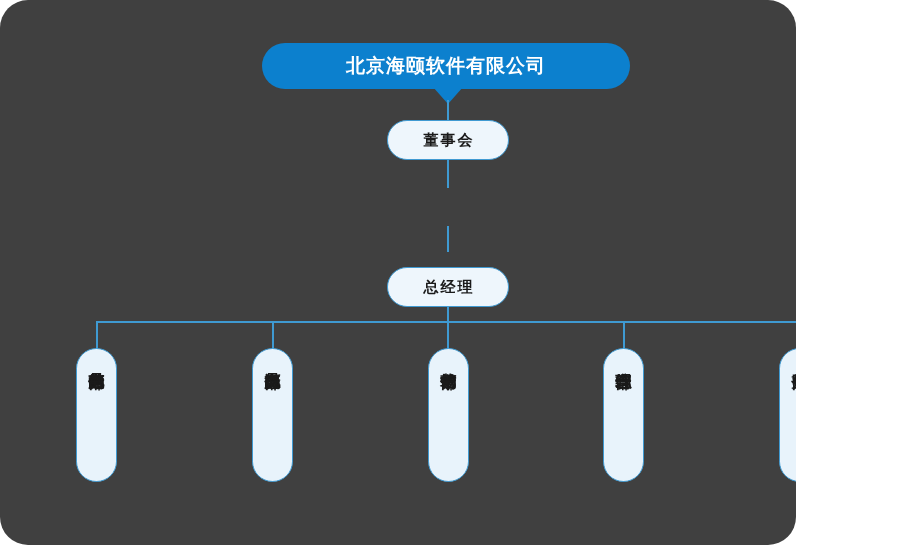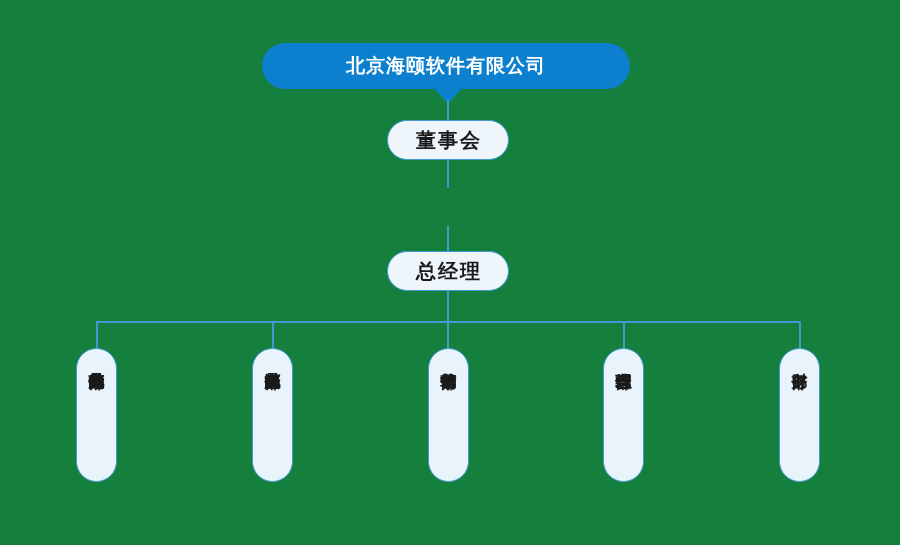--- a/index.html
+++ b/index.html
@@ -7,23 +7,24 @@
     --line:#3f9ad2;
     --node-fill:#eef6fc;
     --dept-fill:#e8f3fb;
     --node-text:#1a1a1a;
   }
   *{margin:0;padding:0;box-sizing:border-box;}
   html,body{background:#ffffff;}
   body{font-family:"DejaVu Sans","Liberation Sans",sans-serif;}
   .canvas{
     position:relative;
-    width:900px;height:545px;
-    background:#15803d;
+    width:796px;height:545px;
+    background:#404040;
     overflow:hidden;
+    border-radius:28px;
   }
   
   .root{
     position:absolute;
     left:262px;top:43px;width:368px;height:46px;
     background:var(--root-fill);
     border-radius:23px;
     display:flex;align-items:center;justify-content:center;
     color:#ffffff;font-size:19px;font-weight:bold;letter-spacing:1px;
   }
@@ -38,26 +39,26 @@
   
   .level{
     position:absolute;
     left:387px;width:122px;height:40px;
     background:var(--node-fill);
     border:1.5px solid var(--line);
     border-radius:20px;
     display:flex;align-items:center;justify-content:center;
   }
   .level span{
-    font-size:20px;font-weight:bold;color:var(--node-text);
+    font-size:15px;font-weight:bold;color:var(--node-text);
     letter-spacing:2px;text-indent:2px;line-height:1;
   }
   .lv-1{top:120px;}
   .lv-2{top:187px;}
-  .lv-3{top:251px;}
+  .lv-3{top:267px;}
   
   .dept{
     position:absolute;
     top:348px;width:41px;height:134px;
     background:var(--dept-fill);
     border:1.5px solid var(--line);
     border-radius:21px;
     display:flex;justify-content:center;
     padding-top:11px;
   }

